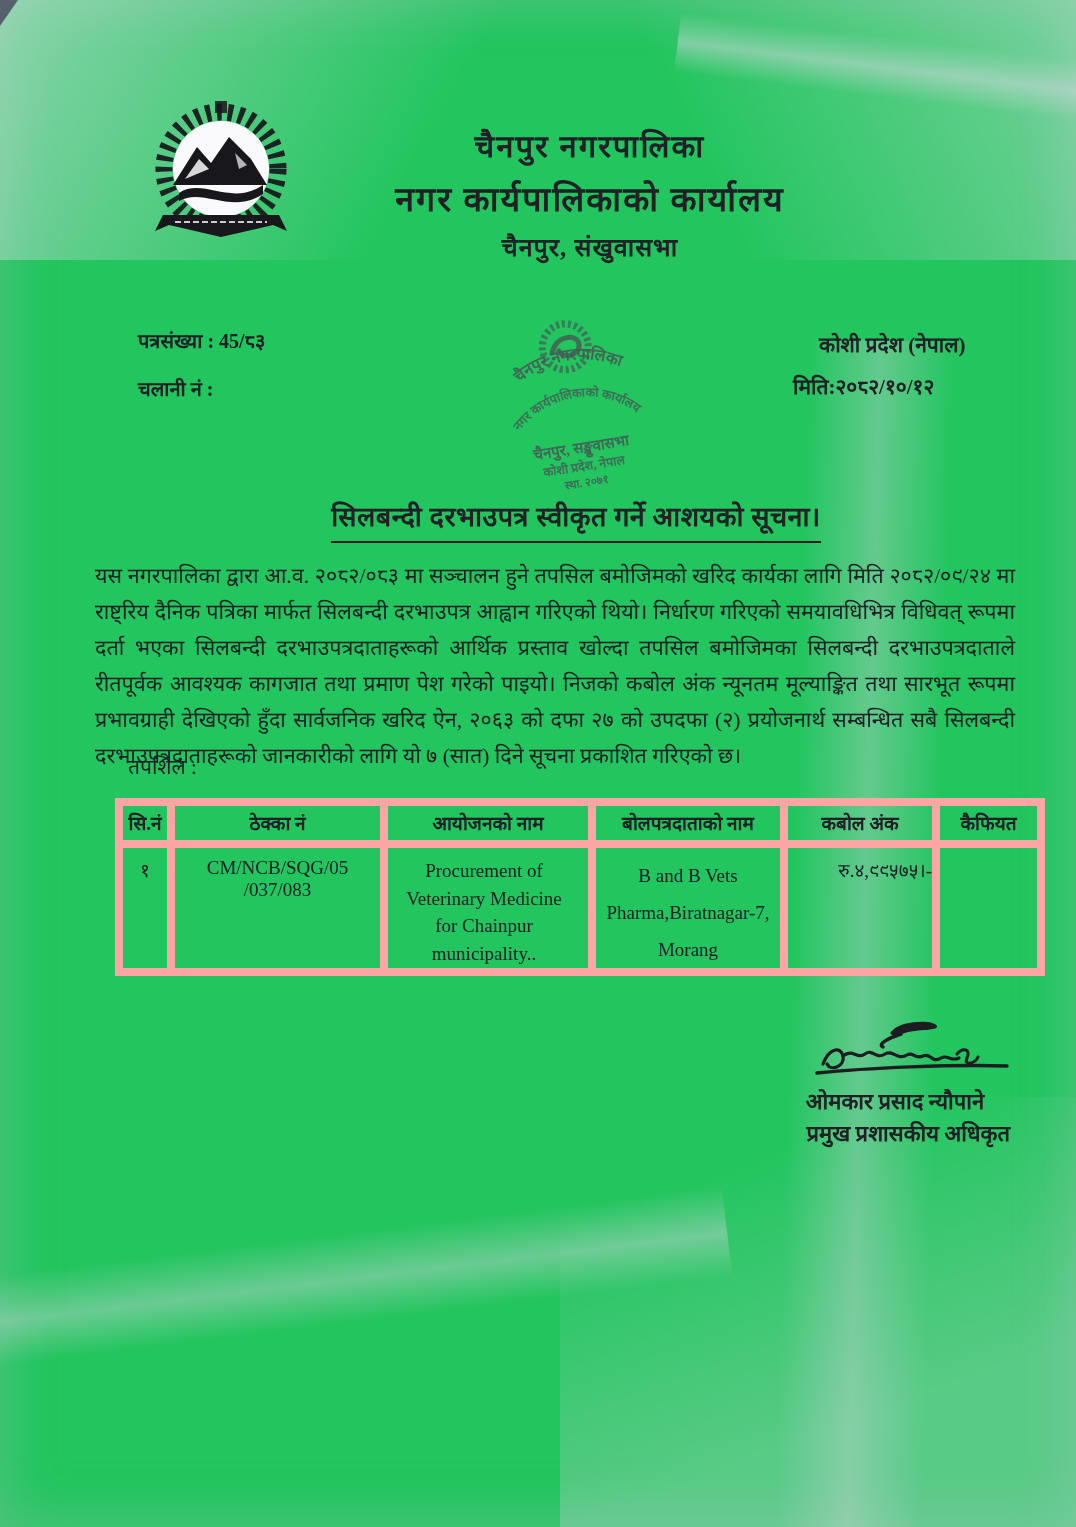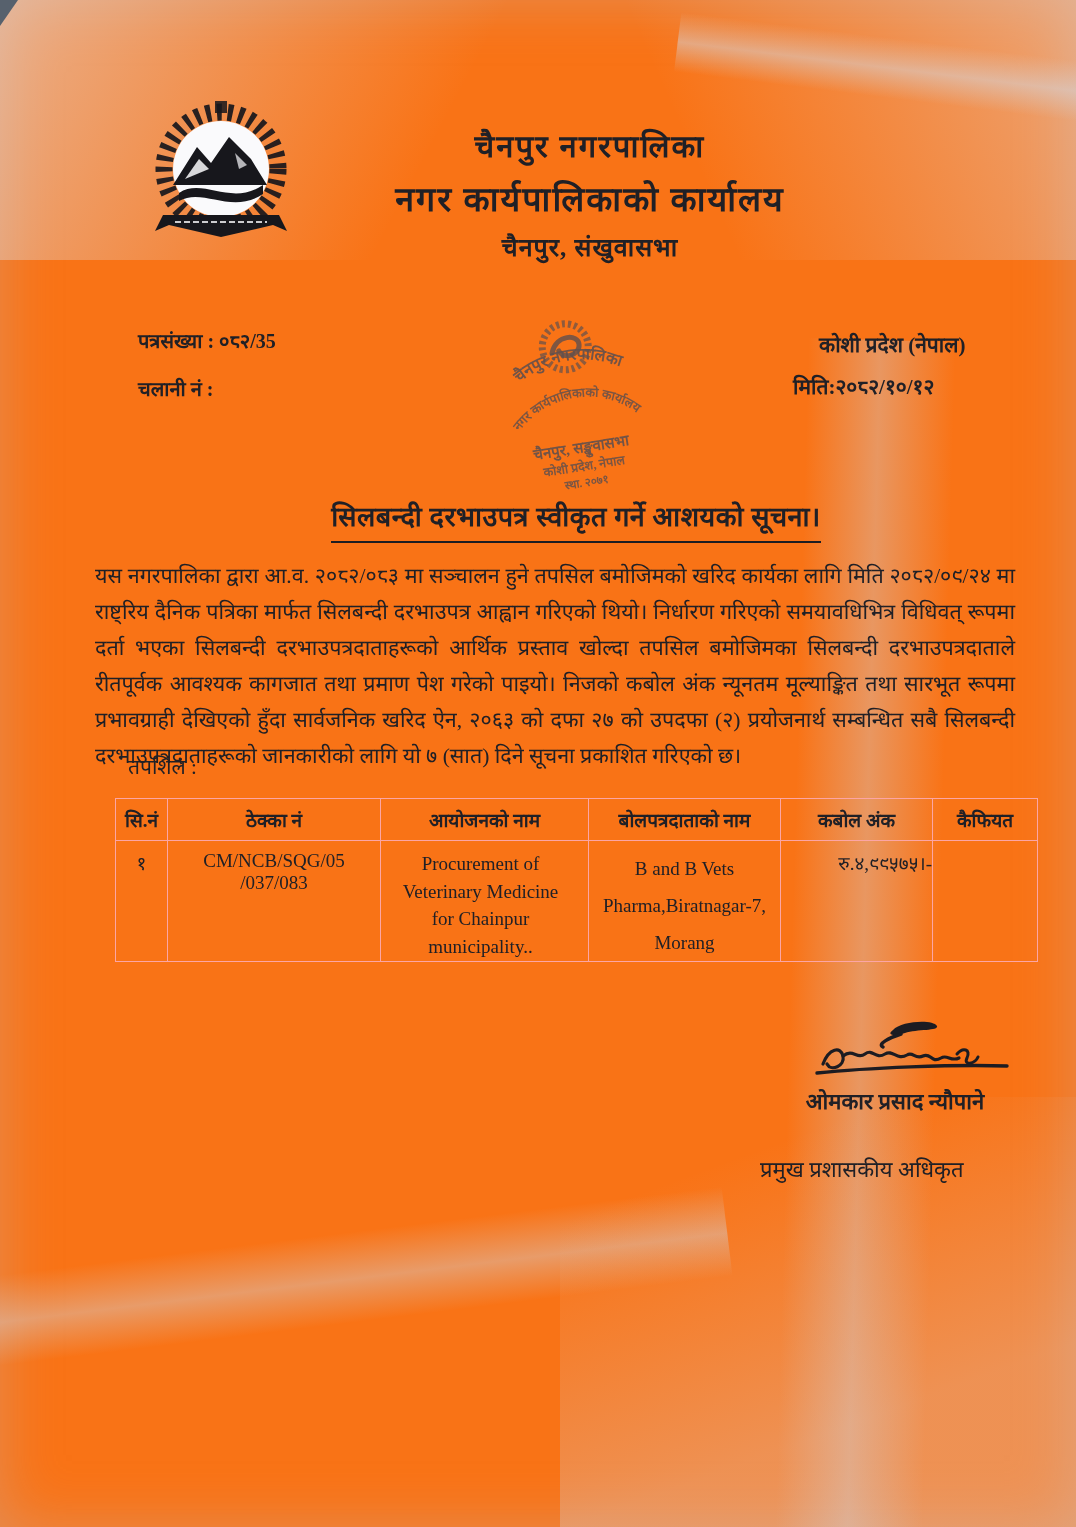--- a/index.html
+++ b/index.html
@@ -3,21 +3,21 @@
 <meta charset="utf-8">
 <style>
   * { margin:0; padding:0; box-sizing:border-box; }
   html,body { background:#e9e9ee; }
   body { font-family:"Liberation Serif","DejaVu Serif",serif; color:#202026; }
 
   .page {
     position:relative;
     width:1076px; height:1527px;
     margin:0 auto;
-    background:#f97316;
+    background:#22c55e;
     overflow:hidden;
     box-shadow: inset 0 0 60px rgba(190,193,204,.35);
   }
 
   
   .crease { position:absolute; pointer-events:none; }
   .crease-top {
     left:0; top:0; width:100%; height:260px;
     background:
       linear-gradient(118deg, rgba(221,224,232,.55) 0%, rgba(255,255,255,0) 42%),
@@ -70,35 +70,35 @@
   .title-text { font-size:27px; font-weight:bold; border-bottom:2.5px solid #1d1d23; padding-bottom:9px; letter-spacing:.5px; }
 
   
   .body-par { position:absolute; left:95px; top:558px; width:920px;
               font-size:21.5px; line-height:36px; text-align:justify; font-weight:500; }
   .tapasil { position:absolute; left:128px; top:752px; font-size:21px; font-weight:normal; }
 
   
   .notice-table { position:absolute; left:115px; top:798px; width:922px;
                   border-collapse:collapse; table-layout:fixed; }
-  .notice-table th, .notice-table td { border:1px solid #fca5a5; }
+  .notice-table th, .notice-table td { border:8px solid #fca5a5; }
   .notice-table th { height:42px; font-size:19px; font-weight:bold; text-align:center; vertical-align:middle; padding:2px 4px; }
   .notice-table td { height:98px; vertical-align:top; padding-top:9px; font-size:19px; }
   .cell-sn { text-align:center; font-size:20px; }
   .cell-contract { text-align:center; font-family:"Liberation Serif","DejaVu Serif",serif; font-size:19px; }
   .cell-project { text-align:center; font-family:"Liberation Serif","DejaVu Serif",serif; font-size:17px; line-height:1.45; padding:9px 22px 0 14px; }
   .cell-bidder { text-align:center; font-family:"Liberation Serif","DejaVu Serif",serif; font-size:19px; line-height:1.95; padding:6px 6px 0 6px; }
   .cell-amount { text-align:right; padding-left:8px; font-size:20px; }
 
   
   .sign-svg { position:absolute; left:803px; top:1018px; width:215px; height:78px; }
   .sign-name { position:absolute; left:775px; top:1085px; width:240px; text-align:center;
                font-size:22px; font-weight:bold; }
-  .sign-designation { position:absolute; left:760px; top:1117px; width:250px; text-align:left;
-               font-size:22px; font-weight:normal;margin-top:36px; }
+  .sign-designation { position:absolute; left:760px; top:1117px; width:250px; text-align:right;
+               font-size:22px; font-weight:bold; }
 </style>
 </head>
 <body>
 
 <div class="page">
 
   <div class="crease crease-top"></div>
   <div class="crease crease-vert"></div>
   <div class="crease crease-diag-low"></div>
   <div class="crease crease-right"></div>
@@ -117,21 +117,21 @@
     <path d="M40 127 L132 127" stroke="#fafafc" stroke-width="2.2" stroke-dasharray="6 3" opacity="0.8"></path>
   </svg>
 
   <div class="letterhead">
     <div class="lh-municipality">चैनपुर नगरपालिका</div>
     <div class="lh-office">नगर कार्यपालिकाको कार्यालय</div>
     <div class="lh-address">चैनपुर, संखुवासभा</div>
   </div>
 
   <div class="meta-left">
-    <div class="line1">पत्रसंख्या : ०८२/35</div>
+    <div class="line1">पत्रसंख्या : 45/८३</div>
     <div class="line2">चलानी नं :</div>
   </div>
   <div class="meta-right">
     <div class="line1">कोशी प्रदेश (नेपाल)</div>
     <div class="line2">मिति:२०८२/१०/१२</div>
   </div>
 
   <svg class="stamp" viewBox="0 0 218 184">
     <defs>
       <path id="arcTop" d="M 16 114 A 98 98 0 0 1 200 114"></path>

